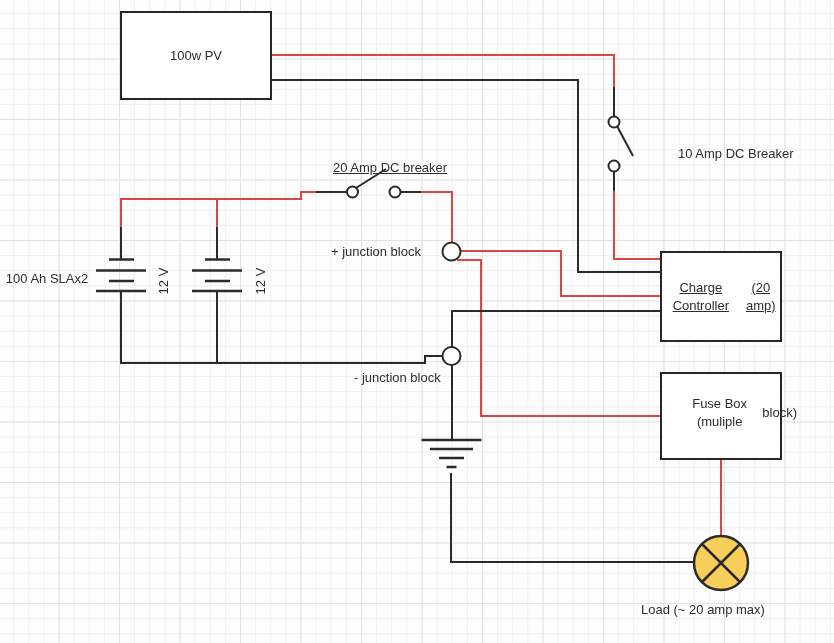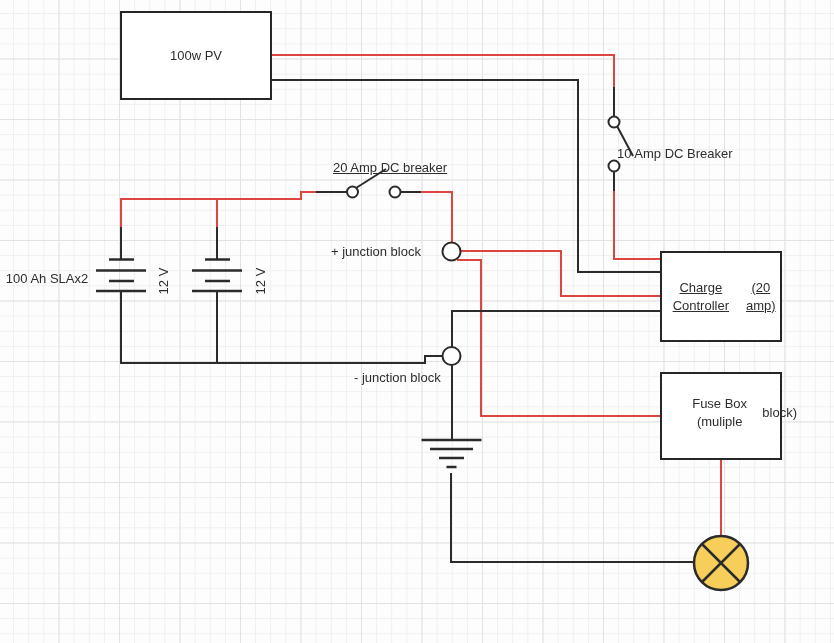--- a/index.html
+++ b/index.html
@@ -118,21 +118,21 @@
     <rect class="node" x="661" y="373" width="120" height="86"></rect>
 
     <g>
       <circle class="lamp-body" cx="721" cy="563" r="27"></circle>
       <path class="lamp-x" d="M702 544 L740 582 M740 544 L702 582"></path>
     </g>
   </svg>
 
   <div class="lbl center" style="left:121px;top:12px;width:150px;height:87px;">100w PV</div>
 
-  <div class="lbl" style="left:617px;top:145px;">10 Amp DC Breaker</div>
+  <div class="lbl" style="left:678px;top:145px;">10 Amp DC Breaker</div>
 
   <div class="lbl" style="left:333px;top:159px;text-decoration:underline;">20 Amp DC breaker</div>
 
   <div class="lbl" style="left:331px;top:243px;">+ junction block</div>
 
   <div class="lbl" style="left:354px;top:369px;">- junction block</div>
 
   <div class="lbl center col" style="left:2px;top:260px;width:90px;height:38px;">
     <div>100 Ah SLA</div>
     <div>x2</div>
@@ -149,14 +149,15 @@
   <div class="lbl center col" style="left:661px;top:252px;width:120px;height:89px;text-decoration:underline;">
     <div>Charge Controller</div>
     <div>(20 amp)</div>
   </div>
 
   <div class="lbl center col" style="left:661px;top:373px;width:120px;height:80px;padding-left:16px;">
     <div>Fuse Box (muliple</div>
     <div>block)</div>
   </div>
 
+  <div class="lbl" style="left:641px;top:601px;">Load (~ 20 amp max)</div>
 
 </div>
 
 </body></html>

